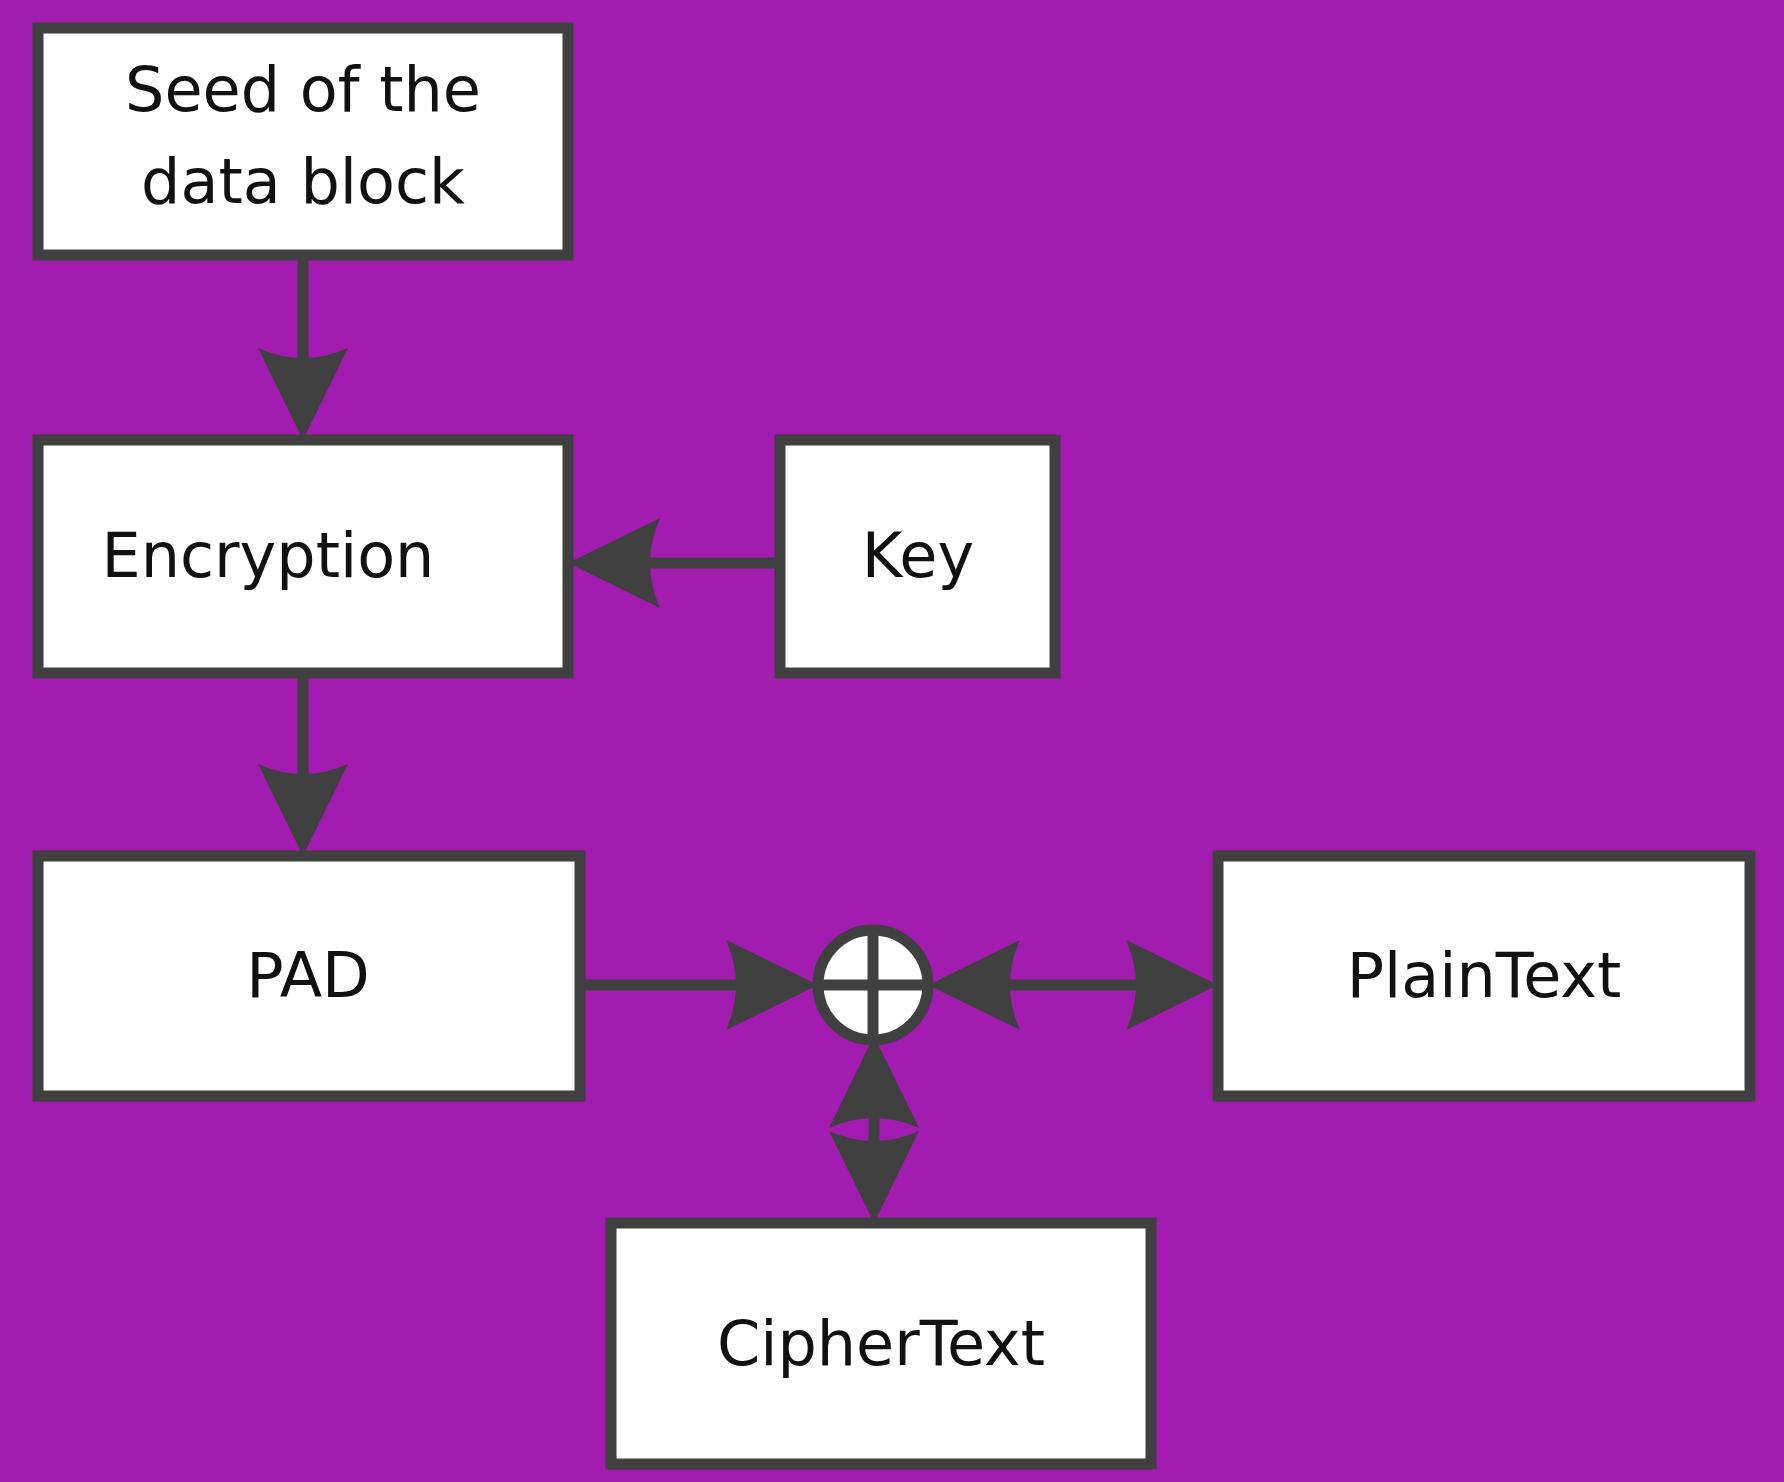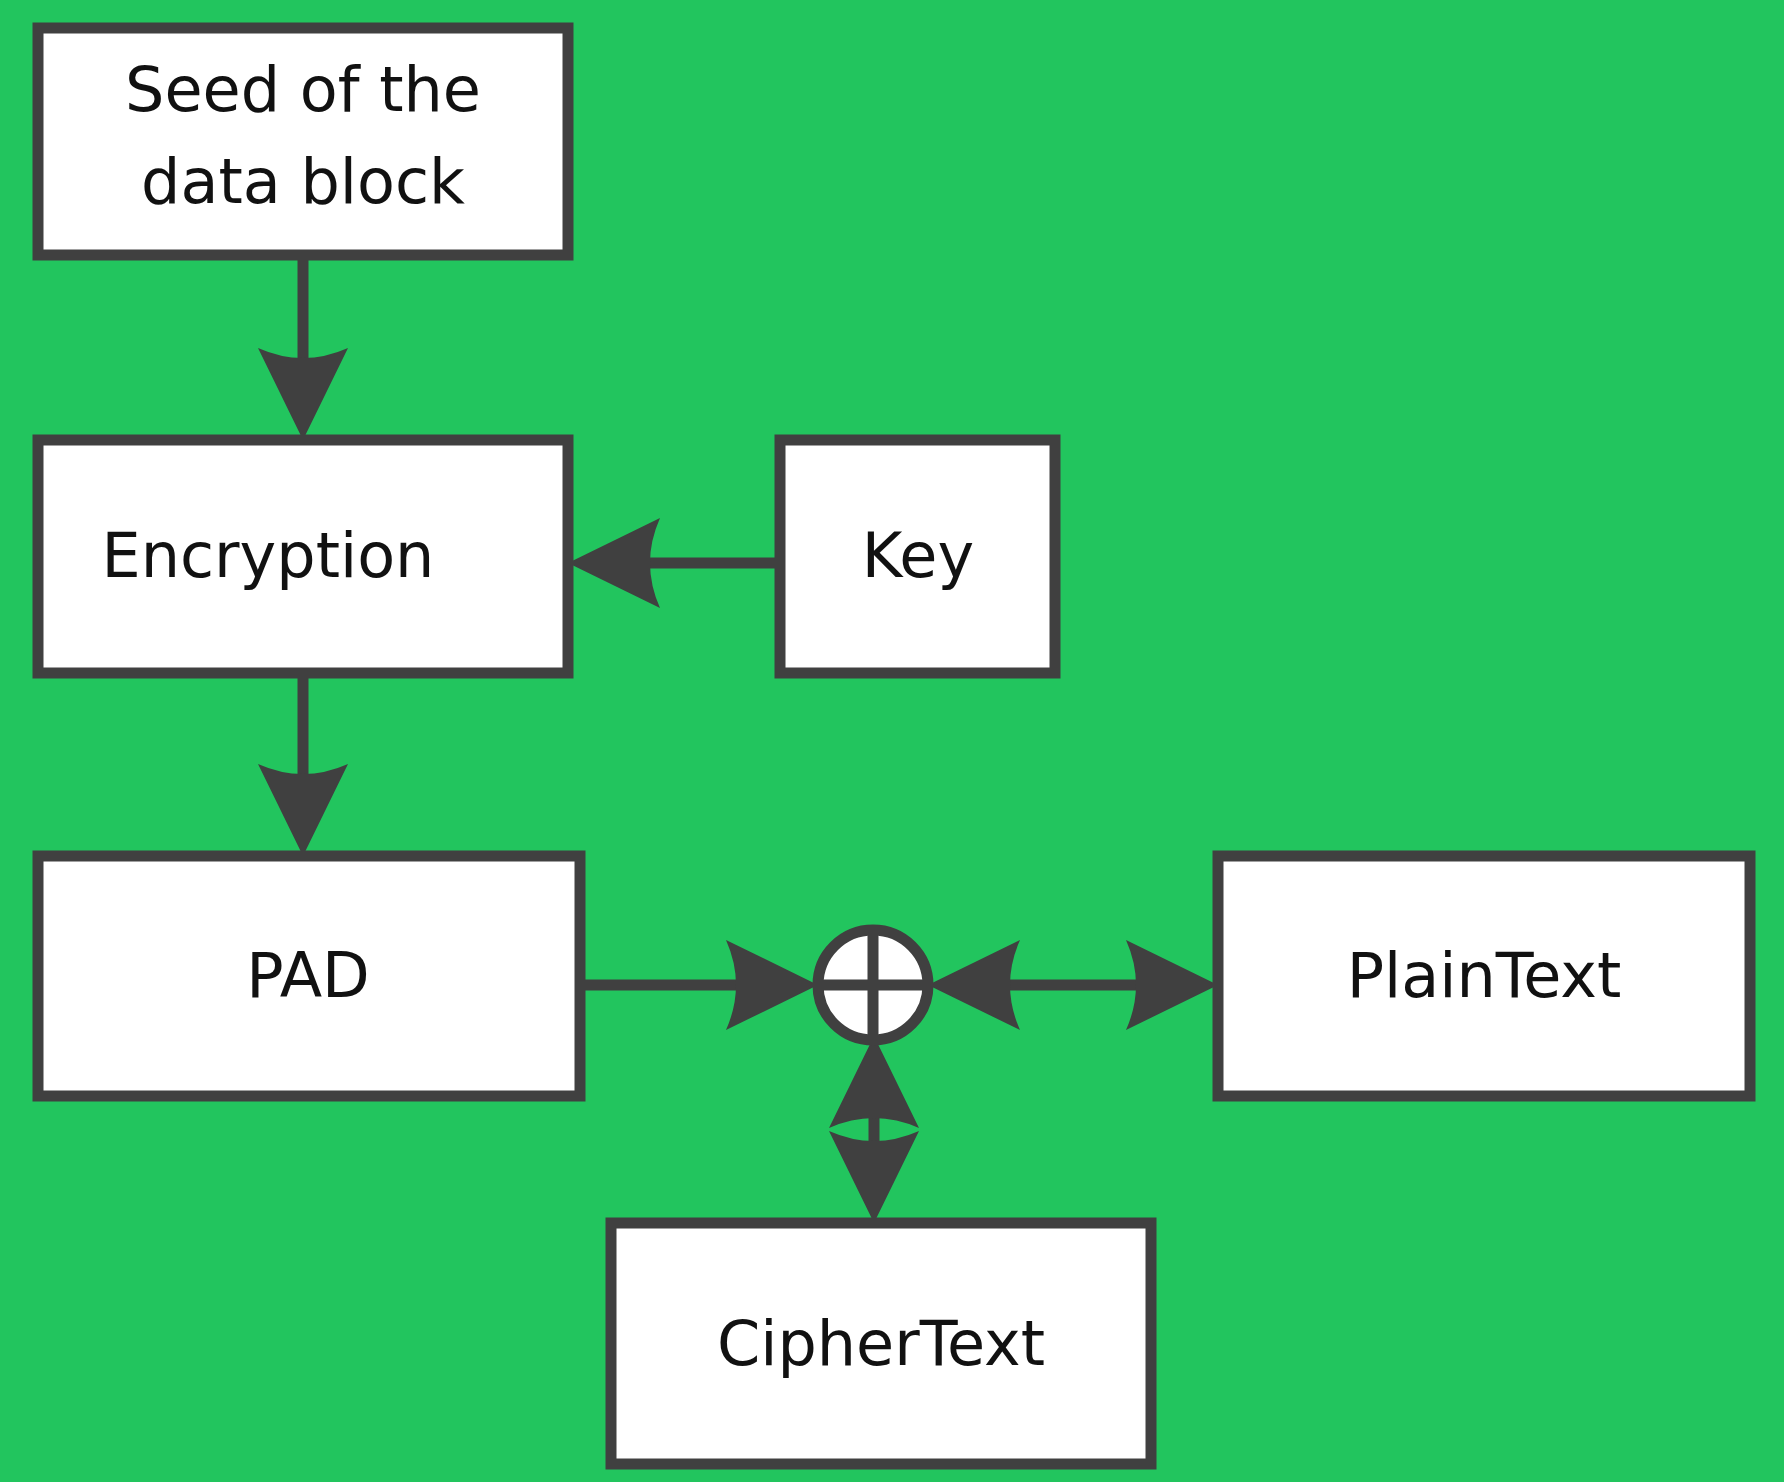--- a/index.html
+++ b/index.html
@@ -4,21 +4,21 @@
 <style>
   html, body {
     margin: 0;
     padding: 0;
     background: #ffffff;
   }
   #stage {
     position: relative;
     width: 1784px;
     height: 1482px;
-    background: #22c55e;
+    background: #a21caf;
     font-family: "DejaVu Sans", sans-serif;
     overflow: hidden;
   }
   #diagram-svg {
     position: absolute;
     left: 0;
     top: 0;
     width: 1784px;
     height: 1482px;
   }

